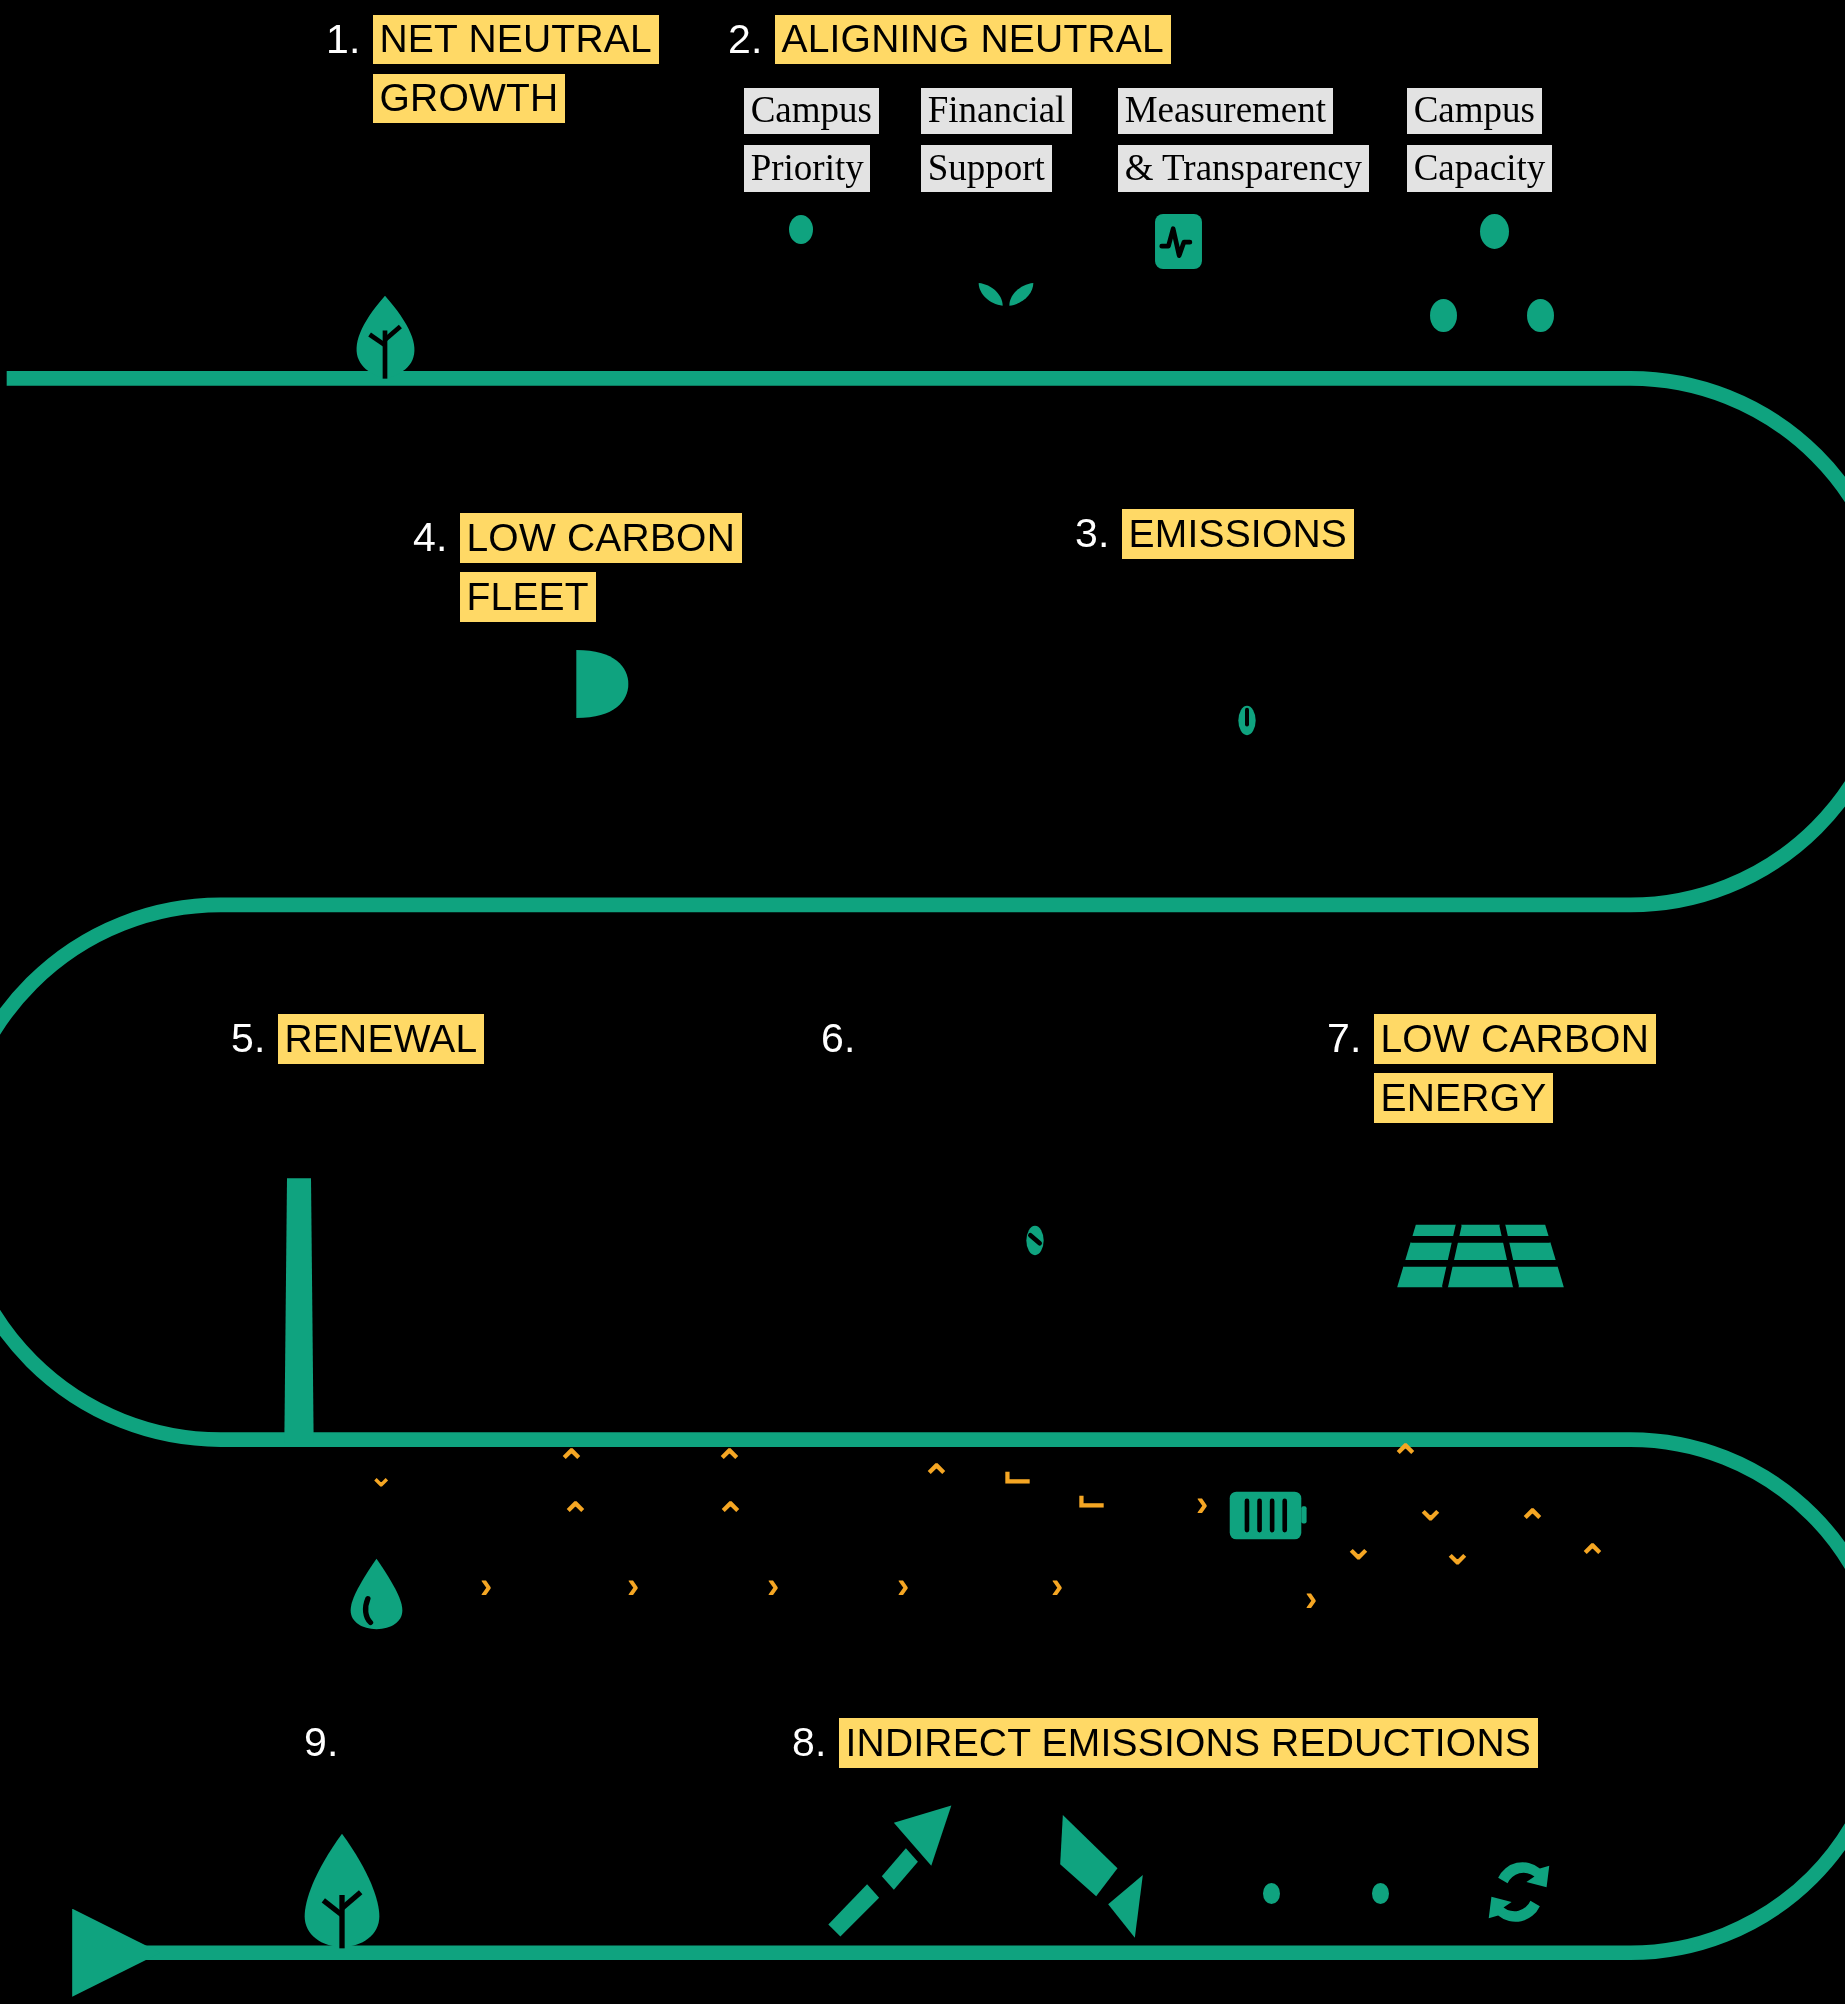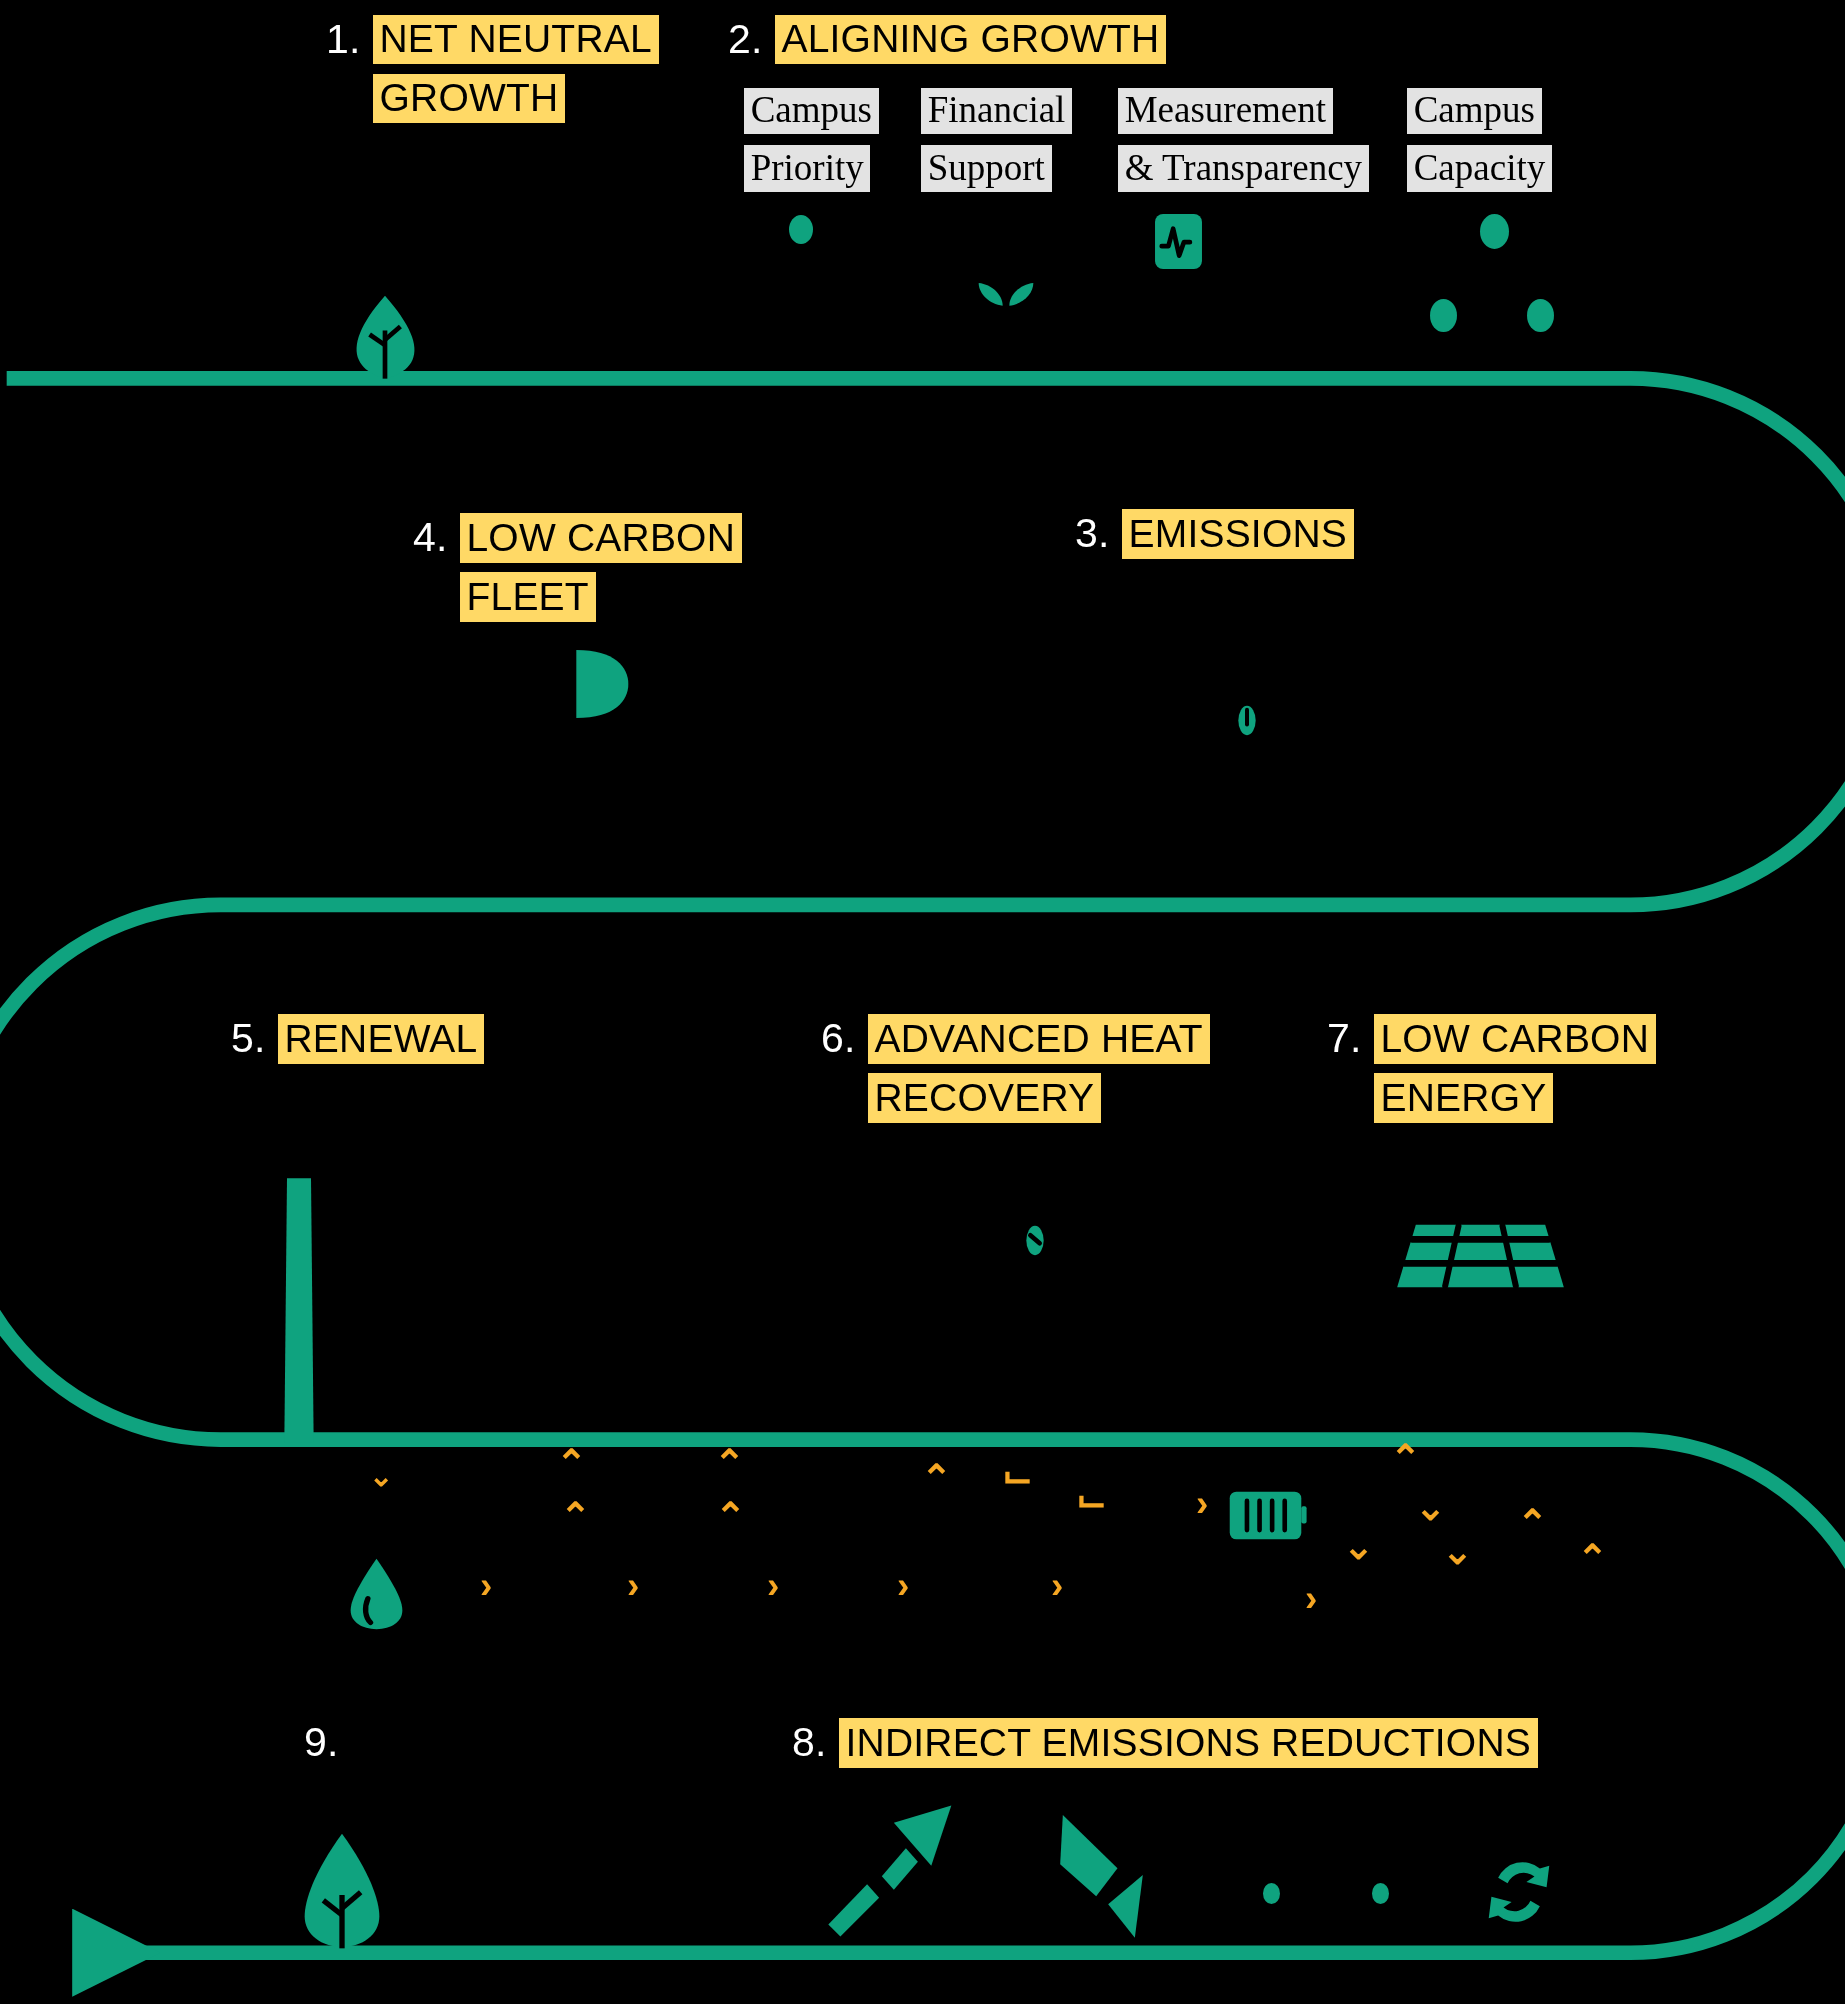--- a/index.html
+++ b/index.html
@@ -73,21 +73,21 @@
   <svg class="ico" style="left:348px;top:293px;" width="74" height="87" viewBox="0 0 110 130">
     <path d="M55 4 C 18 46 6 78 16 100 C 26 122 56 128 56 128 C 56 128 86 122 96 100 C 106 78 92 46 55 4 Z" fill="#0fa37f"></path>
     <path d="M55 128 L55 56" stroke="#000" stroke-width="7" fill="none"></path>
     <path d="M55 78 L32 62" stroke="#000" stroke-width="7" fill="none"></path>
     <path d="M55 70 L78 50" stroke="#000" stroke-width="7" fill="none"></path>
   </svg>
 
   <div class="step" style="left:728px;top:14.7px;">
     <div class="num">2.</div>
     <div class="lines">
-      <span>ALIGNING GROWTH</span>
+      <span>ALIGNING NEUTRAL</span>
     </div>
   </div>
 
   <div class="chipgroup" style="left:744px;top:88px;">
     <div class="chipcol">
       <span>Campus</span>
       <span>Priority</span>
     </div>
   </div>
   <div class="chipgroup" style="left:921px;top:88px;">
@@ -155,24 +155,20 @@
       <span>RENEWAL</span>
     </div>
   </div>
 
   <svg class="ico" style="left:283px;top:1178px;" width="32" height="267" viewBox="0 0 48 400">
     <path d="M6 0 L42 0 L46 396 L2 396 Z" fill="#0fa37f"></path>
   </svg>
 
   <div class="step" style="left:821px;top:1014px;">
     <div class="num">6.</div>
-    <div class="lines">
-      <span>ADVANCED HEAT</span>
-      <span>RECOVERY</span>
-    </div>
   </div>
 
   <svg class="ico" style="left:1021px;top:1223px;" width="28" height="35" viewBox="0 0 42 52">
     <ellipse cx="21" cy="26" rx="13" ry="22" fill="#0fa37f"></ellipse>
     <path d="M14 18 L28 30" stroke="#000" stroke-width="7" fill="none" stroke-linecap="round"></path>
   </svg>
 
   <div class="step" style="left:1327px;top:1014px;">
     <div class="num">7.</div>
     <div class="lines">

